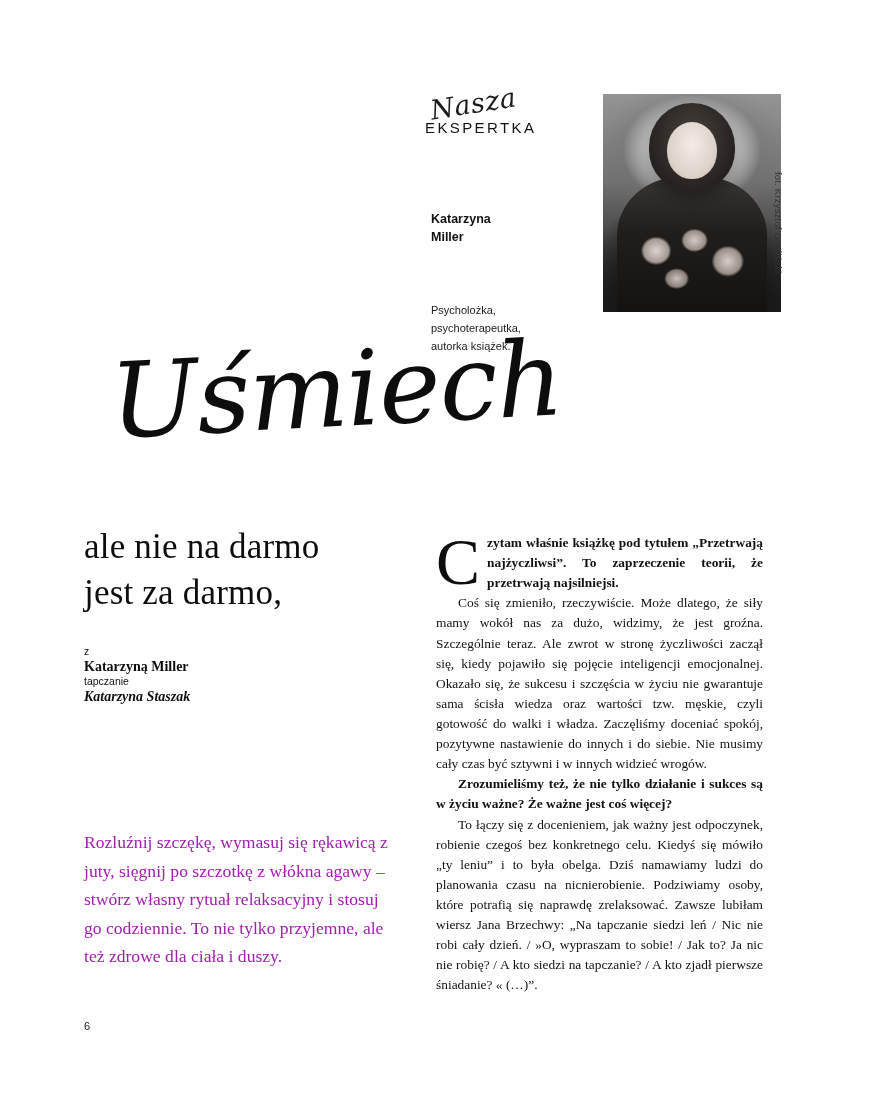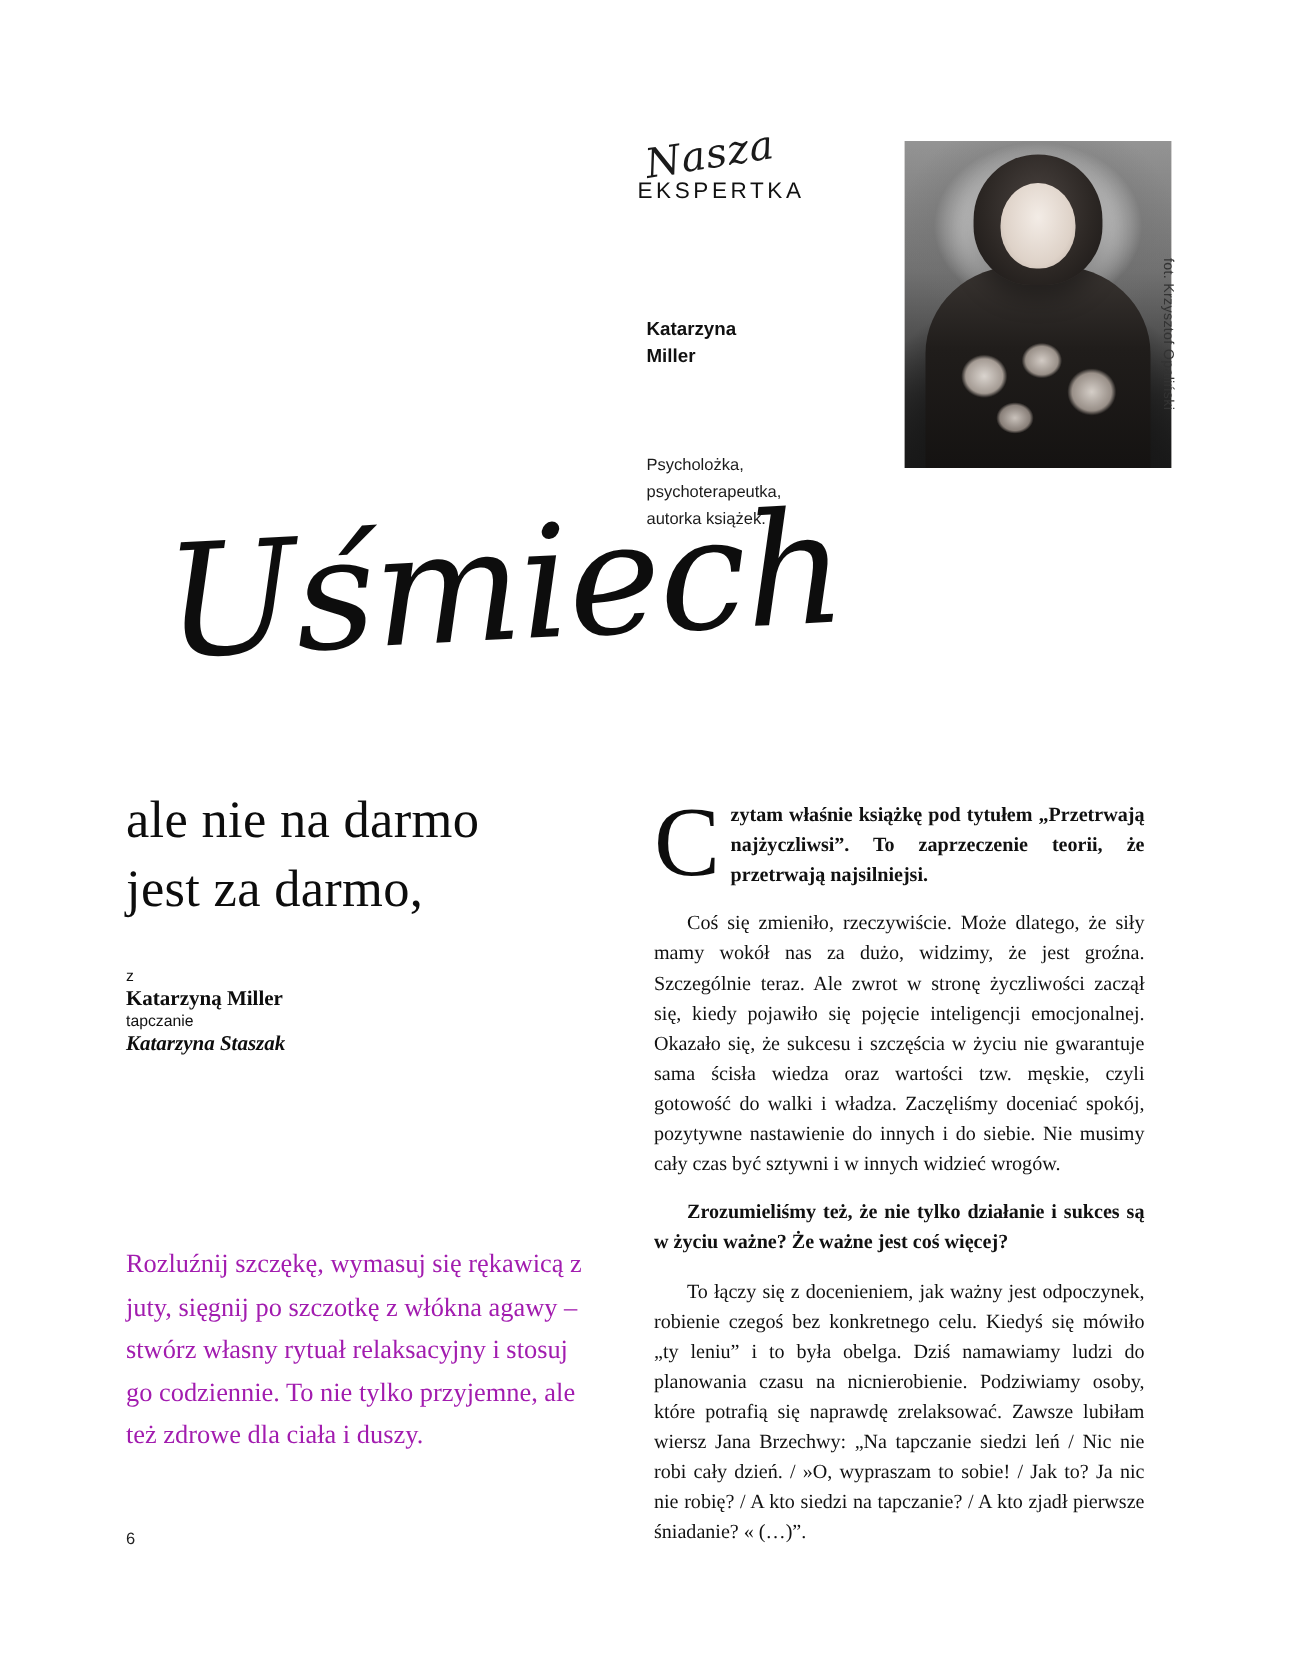--- a/index.html
+++ b/index.html
@@ -218,21 +218,21 @@
     left: 436px;
     top: 533px;
     width: 327px;
     font-family: "Liberation Serif", serif;
     font-size: 13.4px;
     line-height: 1.5;
     color: #111111;
     text-align: justify;
   }
   .article p { margin: 0; }
-  .article p + p { margin-top: 12px; }
+  .article p + p { margin-top: 0px; }
   .dropcap-para { position: relative; }
   .dropcap {
     float: left;
     font-family: "Liberation Serif", serif;
     font-size: 66px;
     line-height: 0.82;
     padding: 2px 7px 0 0;
     color: #0d0d0d;
   }
   .bold { font-weight: bold; }

